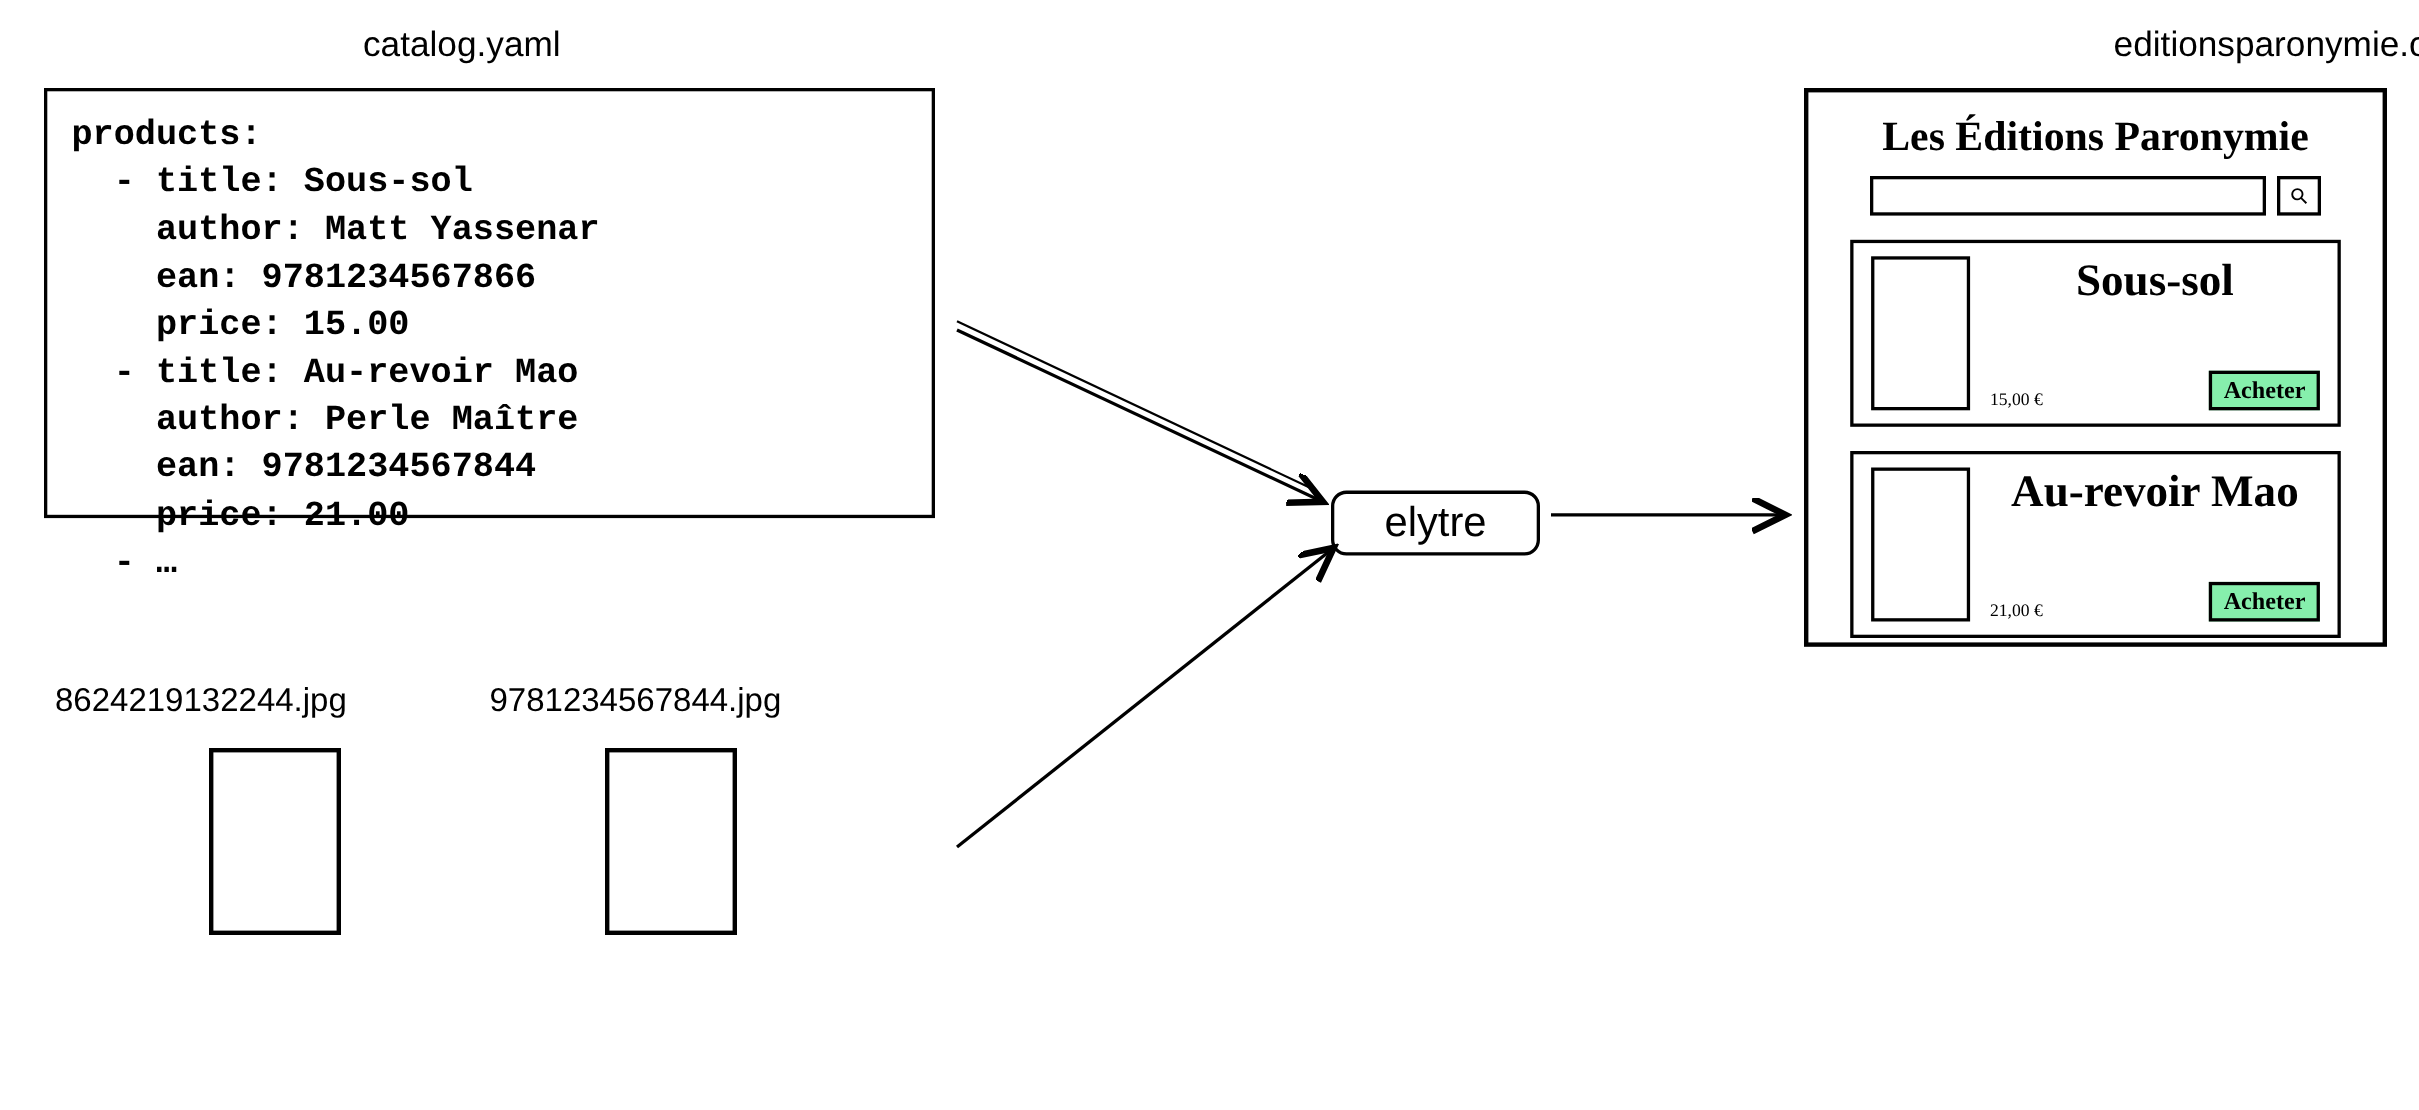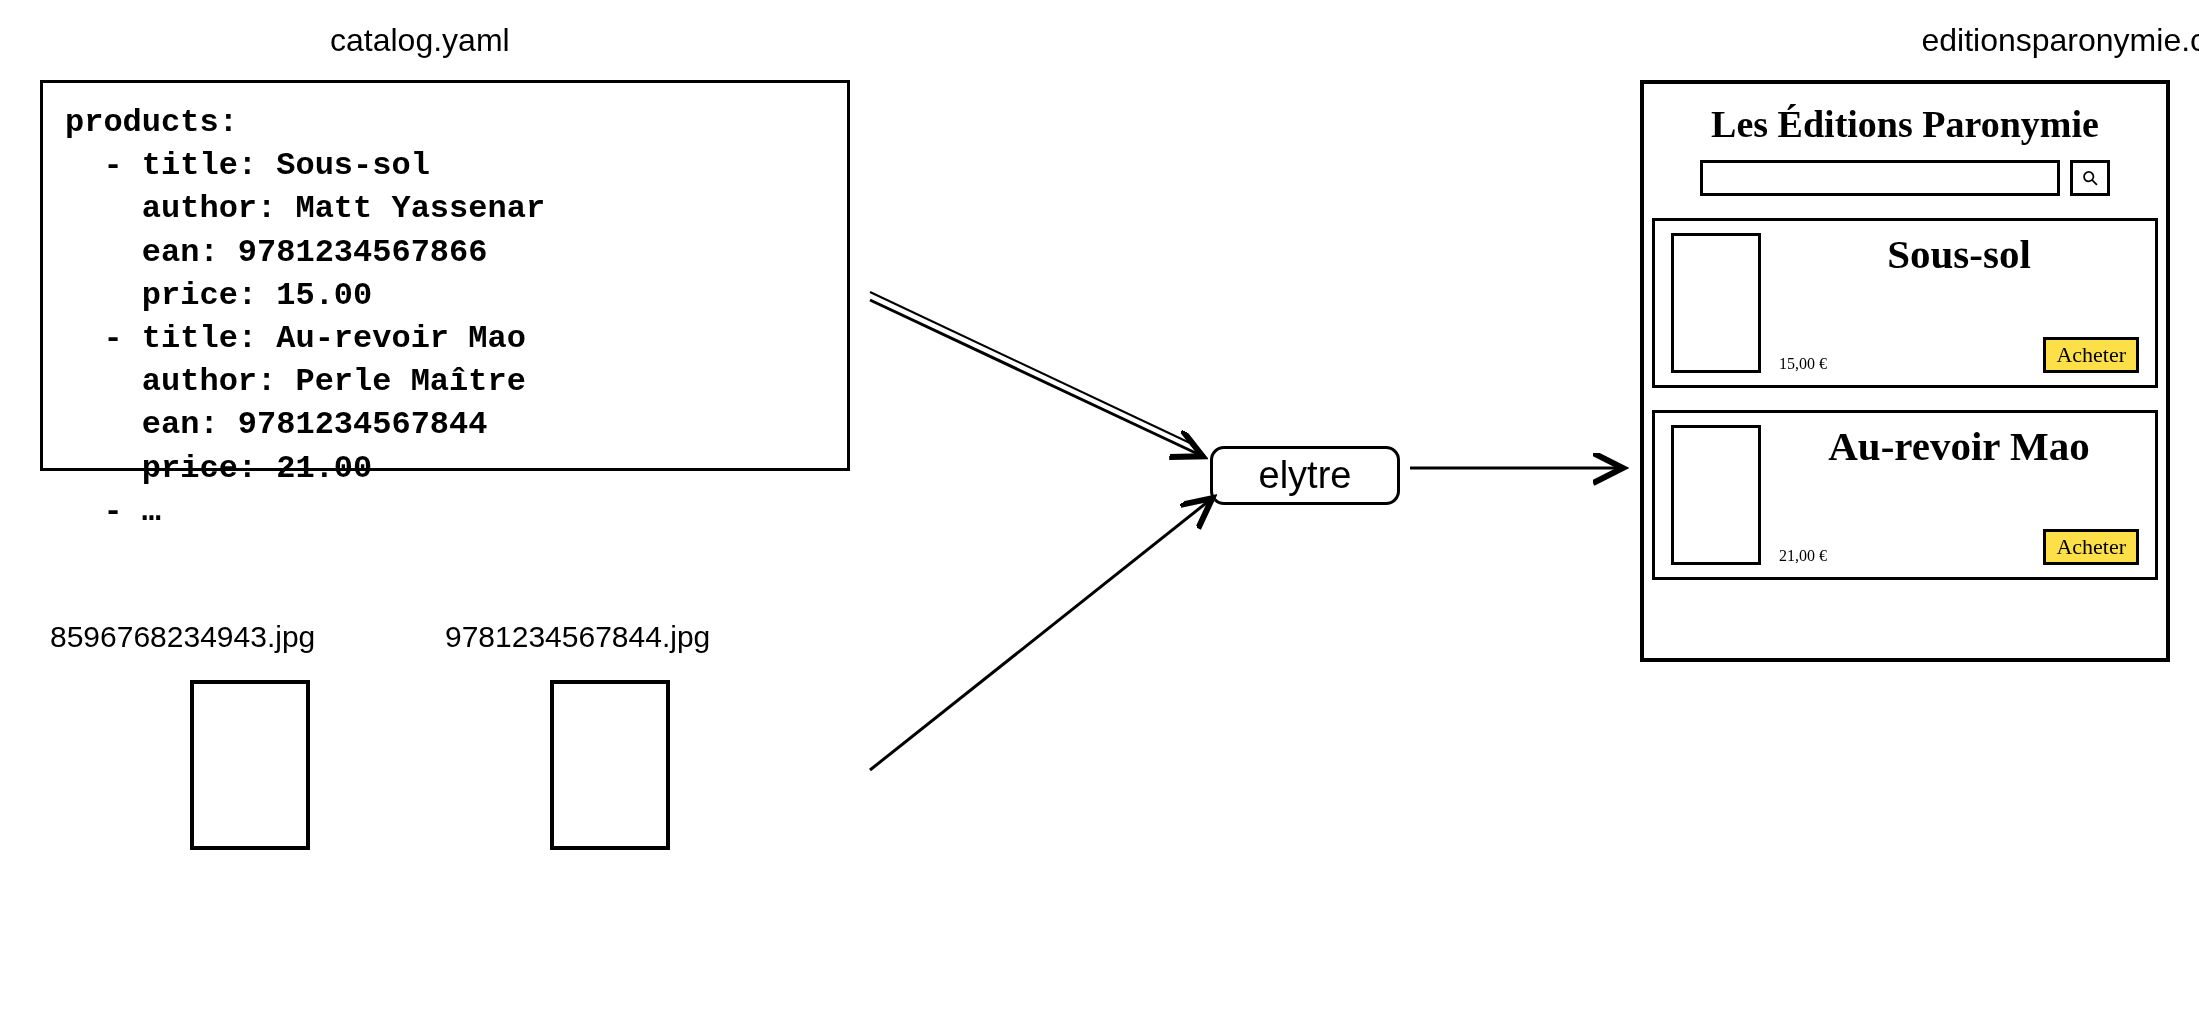--- a/index.html
+++ b/index.html
@@ -68,23 +68,23 @@
   #site-title {
     position: absolute;
     left: 2086px; top: 22px;
     transform: translateX(-50%);
     font-family: Helvetica, Arial, sans-serif;
     font-size: 32px;
   }
   #site-box {
     position: absolute;
     left: 1640px; top: 80px;
-    width: 530px; height: 582px;
+    width: 530px; height: 508px;
     border: 4px solid #000;
-    padding: 14px 4px;
+    padding: 14px 34px;
     font-family: "Comic Sans MS", cursive;
   }
   #site-heading {
     font-size: 38px;
     font-weight: bold;
     text-align: center;
     margin: 4px 0 14px 0;
     white-space: nowrap;
   }
   #search-row {
@@ -131,22 +131,23 @@
     display: flex;
     justify-content: space-between;
     align-items: flex-end;
   }
   .p-price { font-size: 16px; }
   .buy-btn {
     border: 3px solid #000;
     padding: 2px 10px;
     font-size: 22px;
     font-family: inherit;
-    background: #fde047;
+    background: #86efac;
     cursor: pointer;
+    font-weight: bold;
   }
 
   
   svg#arrows {
     position: absolute;
     left: 0; top: 0;
     width: 2199px; height: 1009px;
     pointer-events: none;
   }
 </style>
@@ -159,21 +160,21 @@
   - title: Sous-sol
     author: Matt Yassenar
     ean: 9781234567866
     price: 15.00
   - title: Au-revoir Mao
     author: Perle Maître
     ean: 9781234567844
     price: 21.00
   - …</div>
 
-<div id="file1-label" class="label">8596768234943.jpg</div>
+<div id="file1-label" class="label">8624219132244.jpg</div>
 <div id="file1" class="file-rect"></div>
 
 <div id="file2-label" class="label">9781234567844.jpg</div>
 <div id="file2" class="file-rect"></div>
 
 <div id="center-node">elytre</div>
 
 <svg id="arrows">
   <defs>
     <marker id="arrowhead" markerWidth="12" markerHeight="12" refX="9" refY="5" orient="auto">

